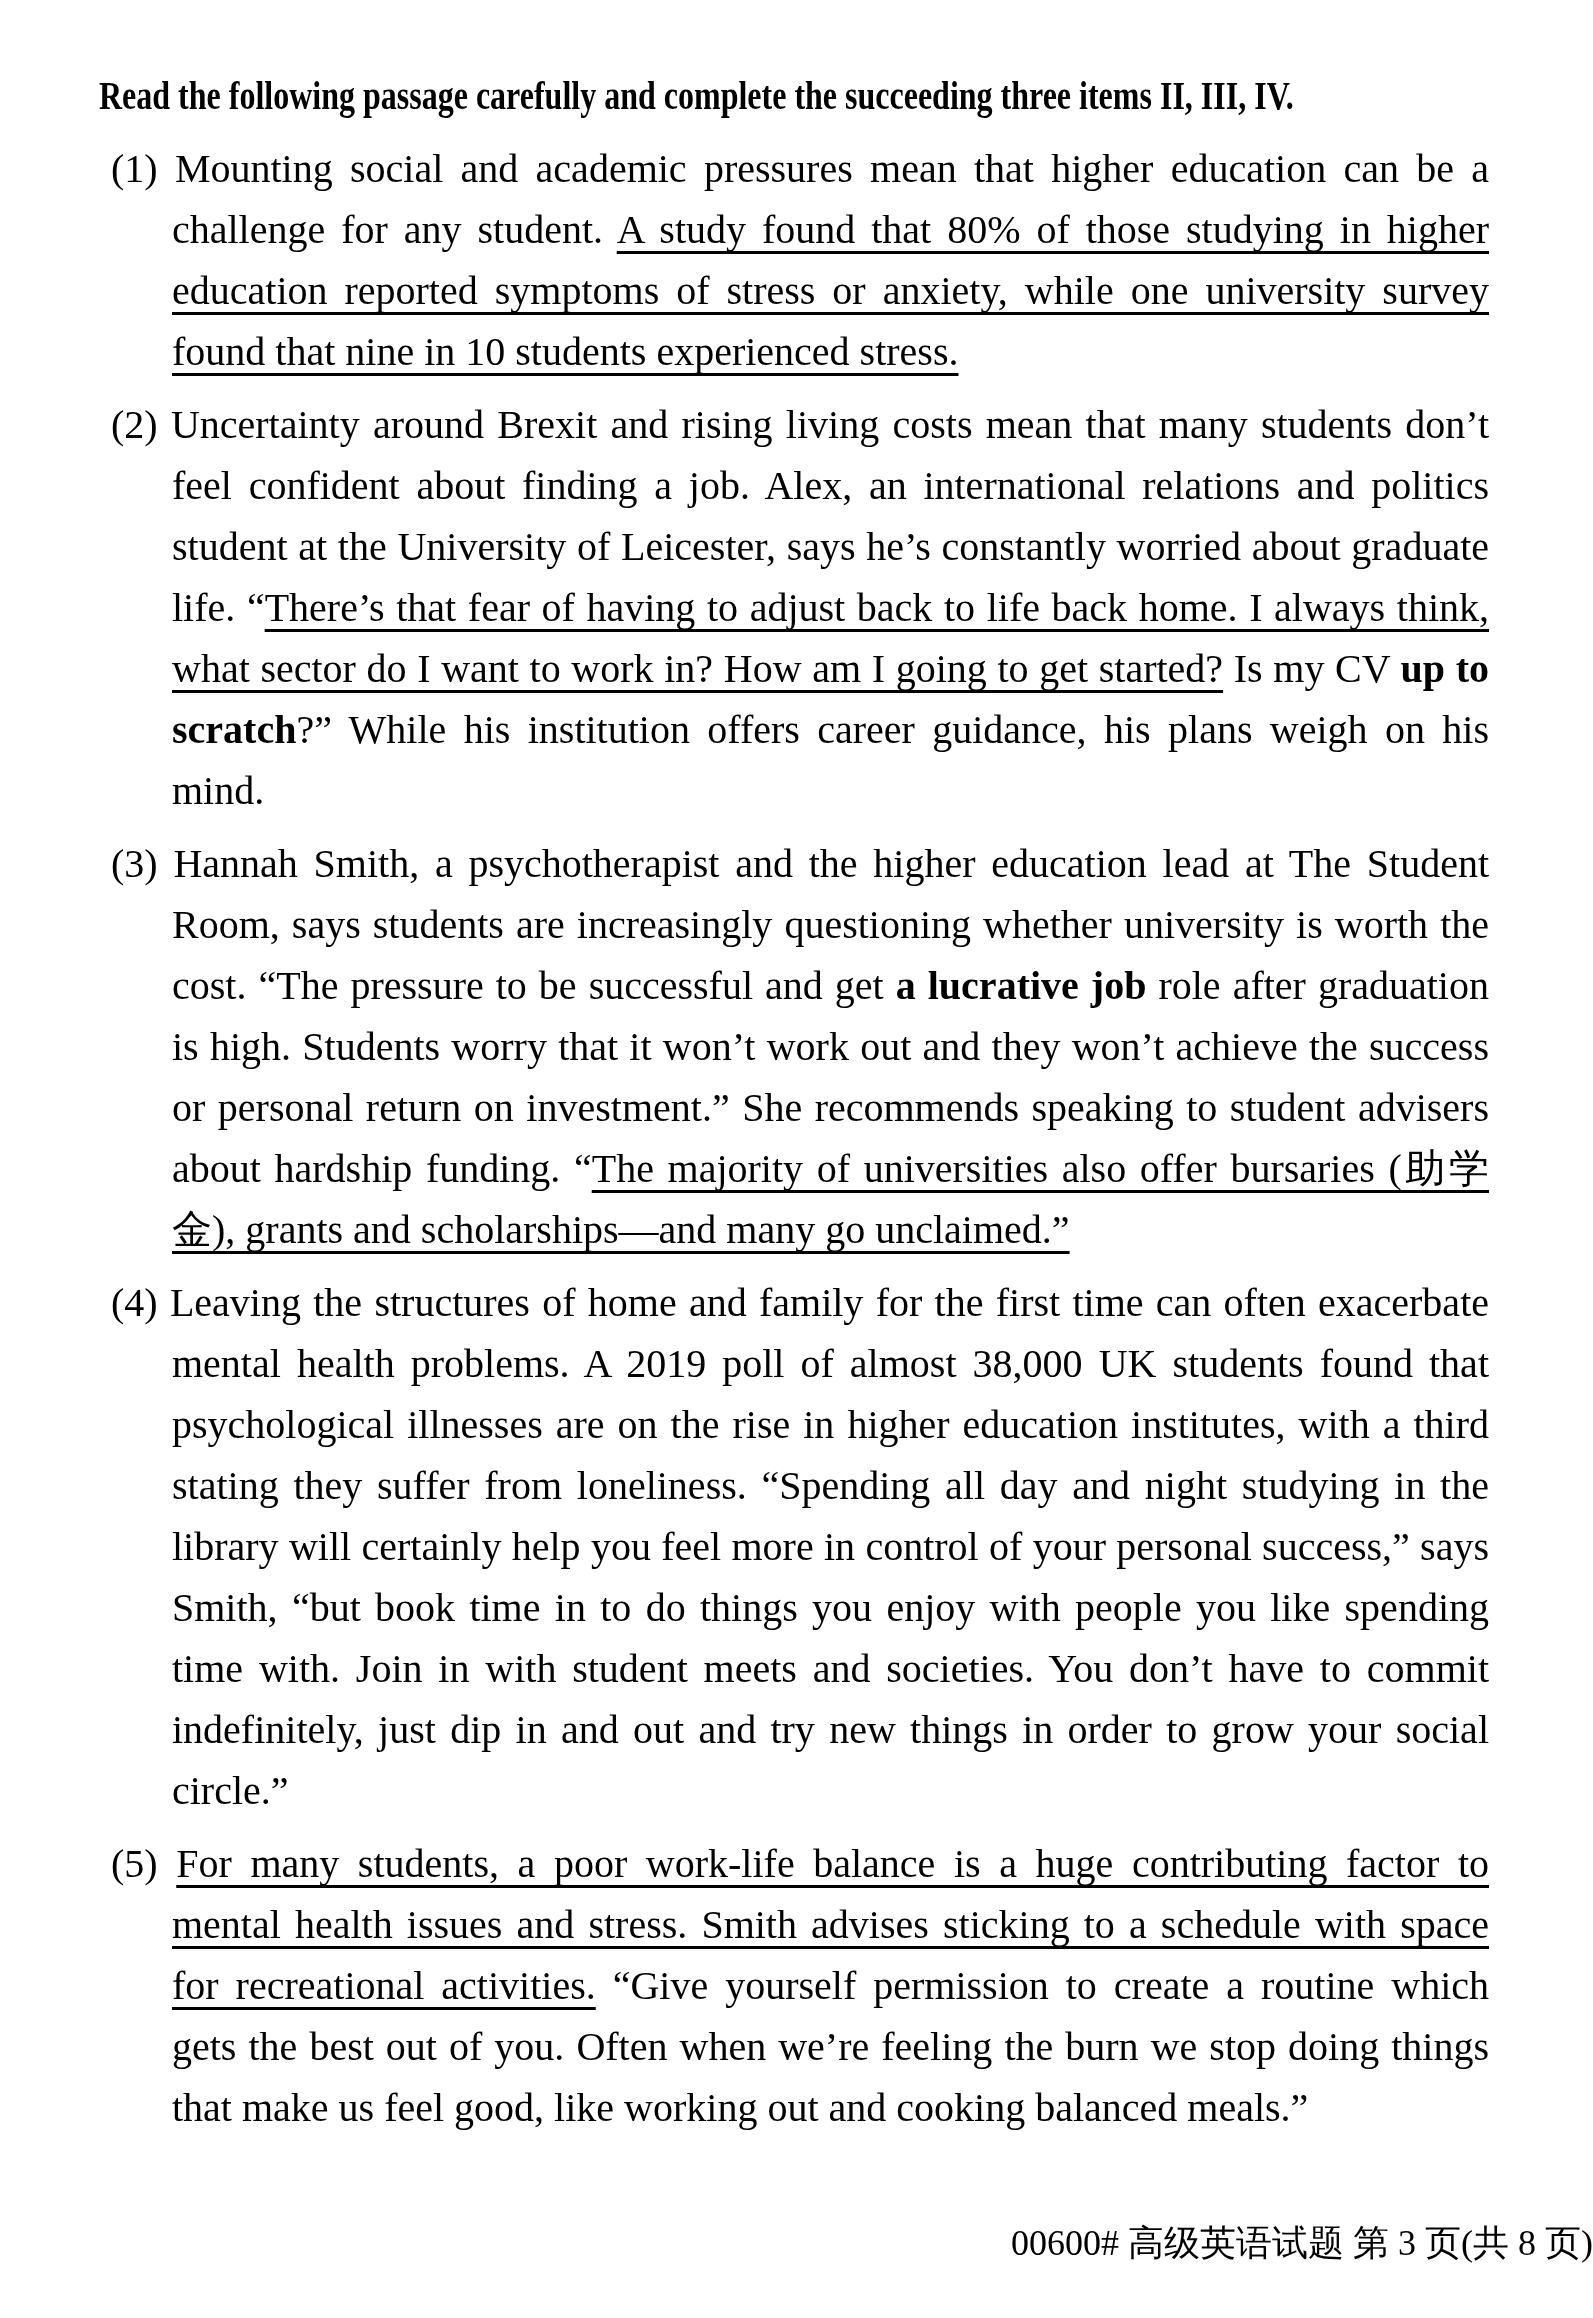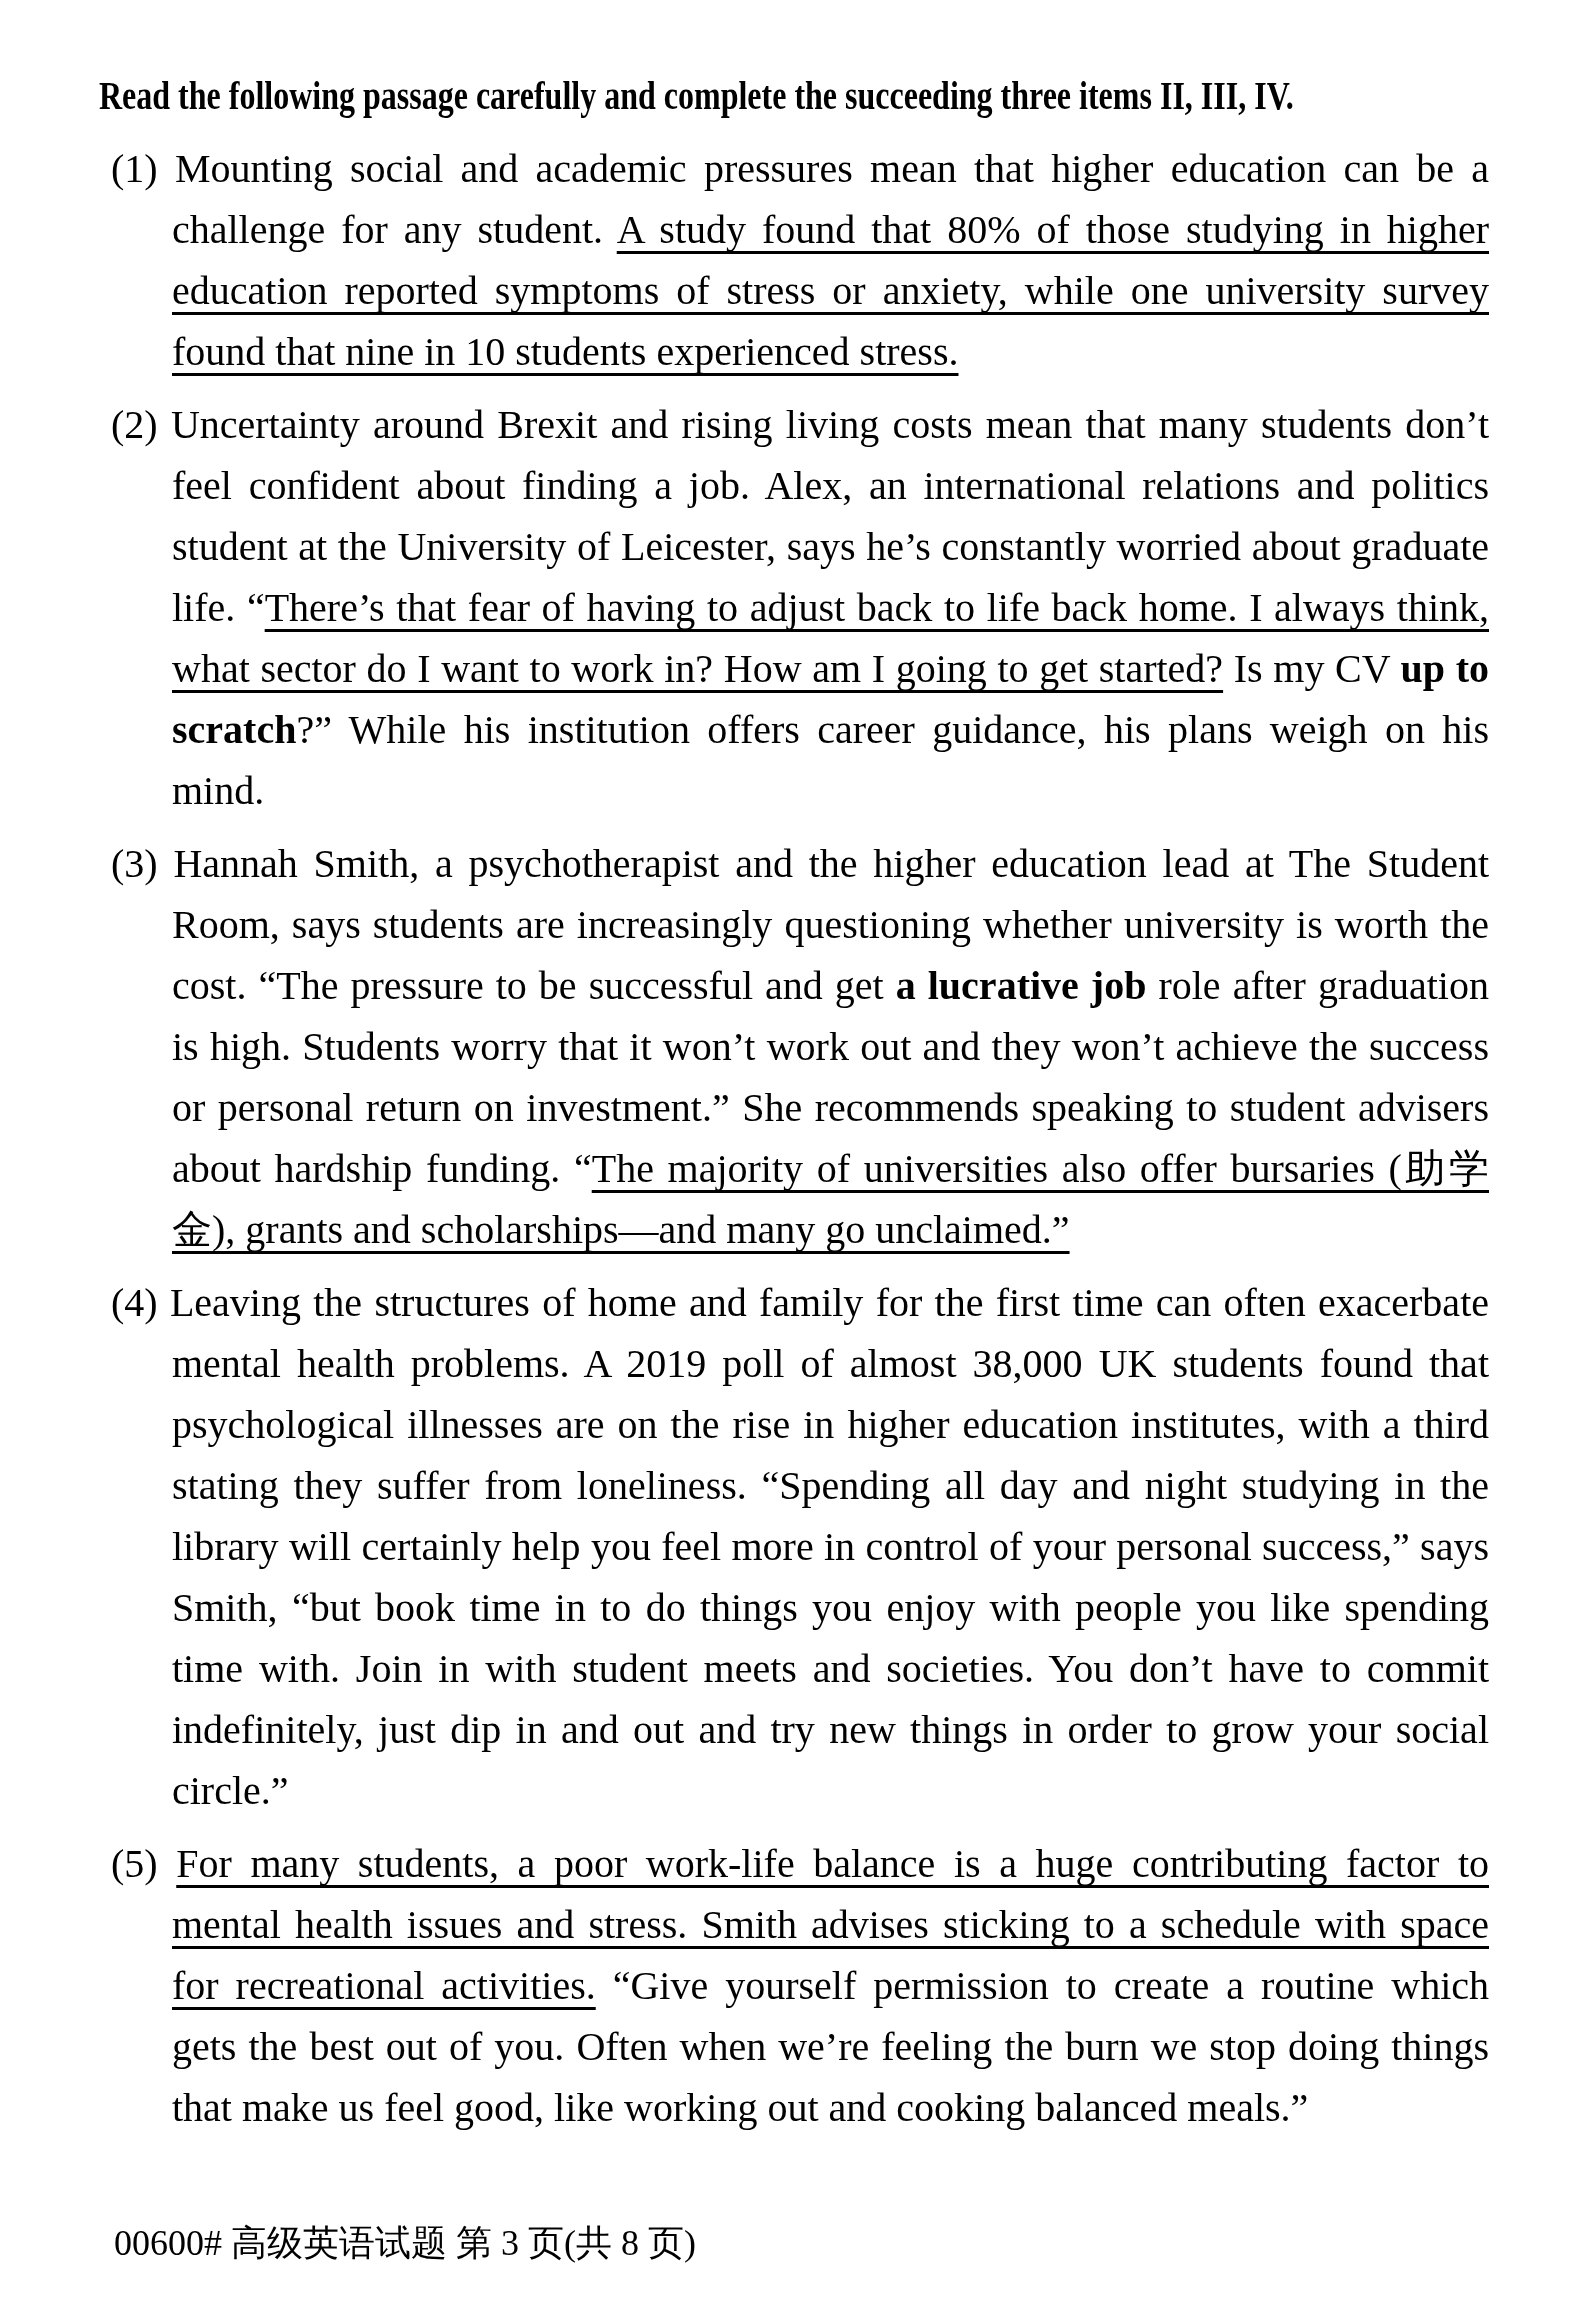--- a/index.html
+++ b/index.html
@@ -45,21 +45,21 @@
     text-decoration-thickness: 3.1px;
     text-underline-offset: 8px;
     text-decoration-skip-ink: none;
   }
   .b { font-weight: 700; }
   .footer {
     position: absolute;
     left: 114px;
     right: 0;
     top: 2217px;
-    text-align: left;
+    text-align: right;
     font-size: 36px;
     line-height: 53px;
   }
 </style>
 </head>
 <body>
 
 <div class="content">
 
   <div class="instruction">

